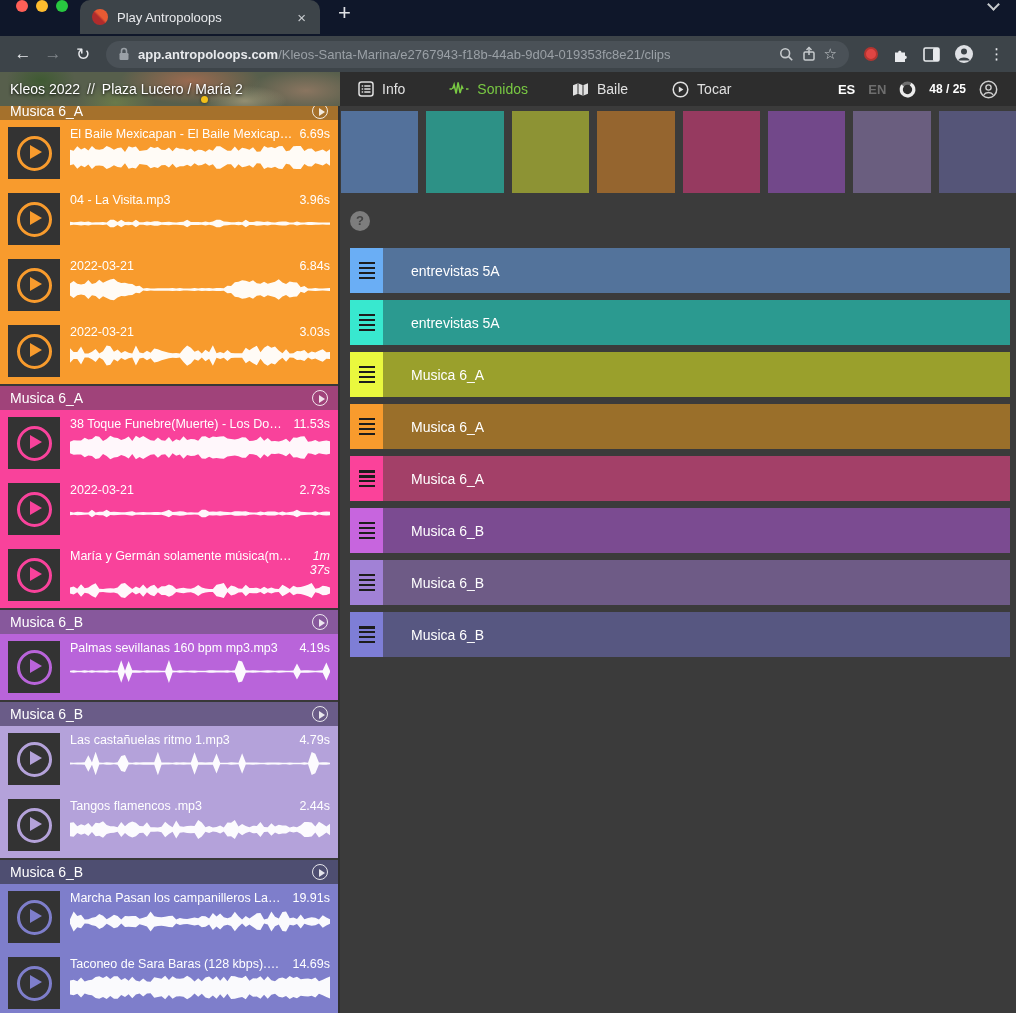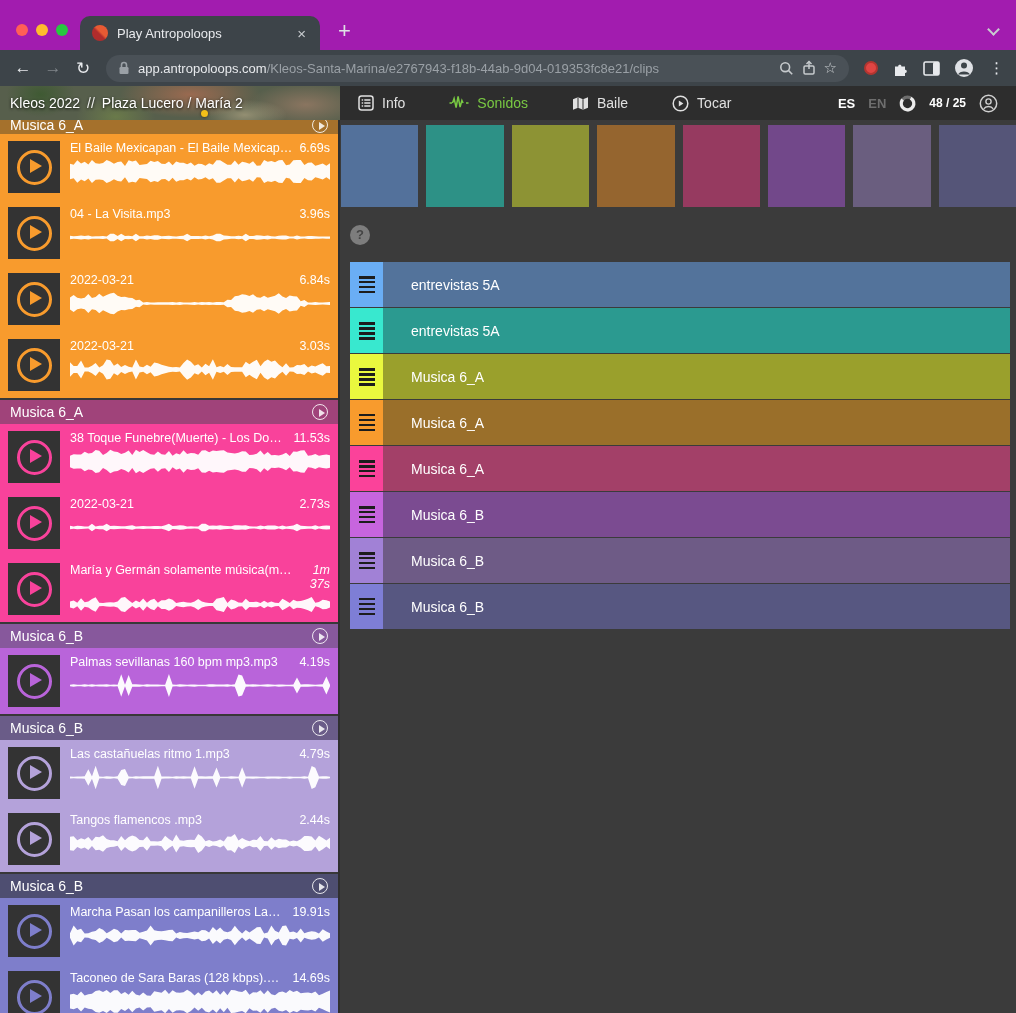--- a/index.html
+++ b/index.html
@@ -1,40 +1,40 @@
 <!DOCTYPE html>
 <html><head>
 <meta charset="utf-8">
 <style>
   * { box-sizing: border-box; margin: 0; padding: 0; }
   html,body { width:1016px; height:1013px; overflow:hidden; background:#3b3b3b;
     font-family:"Liberation Sans", sans-serif; }
 
   
-  .tabstrip { height:50px; background:#a21caf; display:flex; align-items:flex-end; }
+  .tabstrip { height:36px; background:#0f172a; display:flex; align-items:flex-start; }
   .lights { display:flex; gap:8px; padding:0 12px 14px 16px; }
   .light { width:12px; height:12px; border-radius:50%; }
   .light.red{background:#ff5f57}.light.yellow{background:#febc2e}.light.green{background:#28c840}
   .tab { width:240px; height:34px; background:#3d4449; border-radius:10px 10px 0 0;
     display:flex; align-items:center; gap:9px; padding:0 12px; color:#e8eaed; font-size:13px; }
   .favicon { width:16px; height:16px; border-radius:50%;
     background:linear-gradient(45deg,#b02c2c 45%,#e85a33 55%); flex:none; }
   .tab-title { flex:1; white-space:nowrap; overflow:hidden; }
   .tab-close { color:#c8cccf; font-size:15px; padding:0 2px; }
   .newtab { color:#dfe1e5; font-size:22px; font-weight:300; margin:0 0 6px 18px; }
   .strip-chevron { margin-left:auto; margin-right:18px; margin-bottom:16px; width:9px; height:9px;
     border-left:2px solid #c8cccf; border-bottom:2px solid #c8cccf; transform:rotate(-45deg); }
 
   .toolbar { height:36px; background:#3d4449; display:flex; align-items:center; padding:0 8px; }
   .navbtn { width:30px; text-align:center; color:#e8eaed; font-size:17px; }
   .navbtn.fwd { color:#80868b; }
   .urlbar { flex:1; height:27px; background:#4a5157; border-radius:14px; margin:0 8px;
     display:flex; align-items:center; gap:8px; padding:0 12px; min-width:0; }
   .url { flex:1; font-size:13px; color:#9aa0a6; white-space:nowrap; overflow:hidden; }
-  .url b { color:#e8eaed; font-weight:normal;text-align:center; }
+  .url b { color:#e8eaed; font-weight:bold;text-align:center; }
   .pill-ic { color:#c6cacd; font-size:15px; flex:none; display:flex; align-items:center; }
   .bar-ic { margin:0 7px; flex:none; display:flex; align-items:center; }
   .rec { width:14px; height:14px; border-radius:50%; background:#e04543; border:2px solid #b33530; }
   .kebab { color:#e8eaed; font-size:15px; letter-spacing:0; margin:0 4px 0 8px; }
 
   
   .app-header { height:34px; display:flex;border-radius:11px; }
   .crumb { width:340px; flex:none; position:relative; display:flex; align-items:center;
     padding:0 10px; color:#fff; font-size:14px; text-shadow:0 1px 3px rgba(0,0,0,.9);
     white-space:nowrap; overflow:hidden;
@@ -96,21 +96,21 @@
   .content { flex:1; background:#3b3b3b; min-width:0; display:flex; flex-direction:column; }
   .swatches { display:flex; gap:8px; padding:5px 0 0 1px; height:87px; }
   .swatch { flex:1; }
   .sw1{background:#53719b}.sw2{background:#2d9186}.sw3{background:#8d9334}.sw4{background:#95652f}
   .sw5{background:#963a60}.sw6{background:#72488a}.sw7{background:#6a5e7f}.sw8{background:#555578}
   .hint { display:flex; gap:10px; padding:16px 18px 10px 10px; color:#dcdcdc;
     font-size:13.5px; line-height:1.5; }
   .qicon { width:20px; height:20px; border-radius:50%; background:#7d7d7d; color:#454545;
     font-weight:bold; font-size:13px; display:flex; align-items:center; justify-content:center;
     flex:none; margin-top:2px; }
-  .tracks { padding:7px 6px 0 10px; display:flex; flex-direction:column; gap:1px; }
+  .tracks { padding:7px 6px 0 10px; display:flex; flex-direction:column; gap:7px; }
   .track { height:45px; display:flex; }
   .handle { width:33px; flex:none; background:var(--h); display:flex; align-items:center; justify-content:center; }
   .hamburger { width:16px; height:18px;
     background:repeating-linear-gradient(#1d1d1d 0 2.5px, transparent 2.5px 5px); }
   .track-body { flex:1; background:var(--b); display:flex; align-items:center;
     padding-left:28px; color:#fff; font-size:14px; }
   .t1{--h:#6aaef5;--b:#53739b} .t2{--h:#38e8cf;--b:#2b9a90} .t3{--h:#eaf83e;--b:#9aa02c}
   .t4{--h:#f89b2d;--b:#9a6f2a} .t5{--h:#fb429a;--b:#a34068} .t6{--h:#c765de;--b:#7b4b91}
   .t7{--h:#a181d6;--b:#6e5b86} .t8{--h:#7e7ed6;--b:#575781}
 

